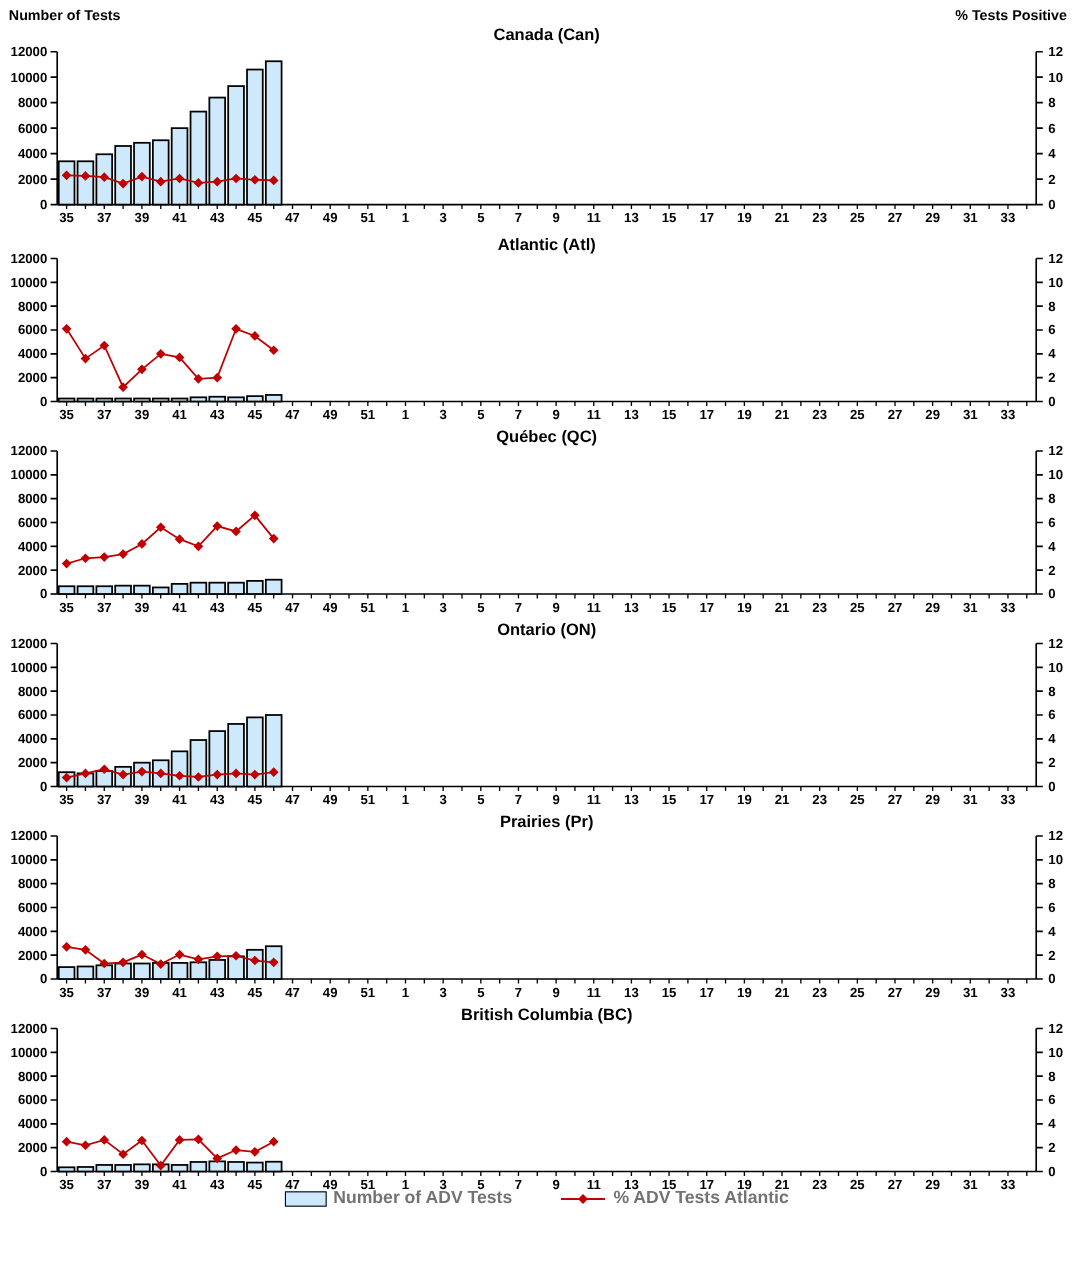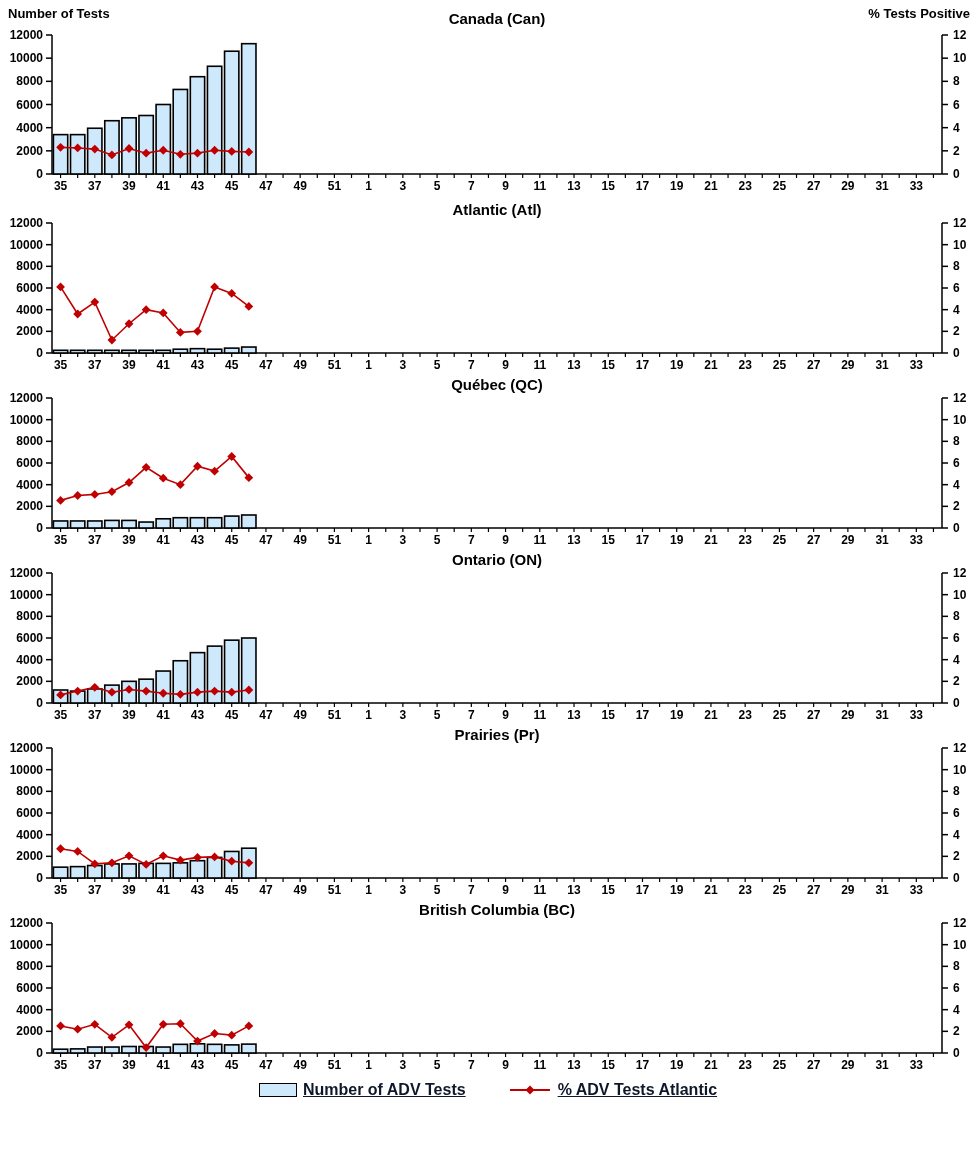--- a/index.html
+++ b/index.html
@@ -13,21 +13,21 @@
   }
   .axis-header{
     position:absolute;
     font-size:13px;
     font-weight:bold;
     color:#000;
     white-space:nowrap;
   }
   #left-axis-header{left:8px;top:6px;}
   #right-axis-header{right:6px;top:6px;margin-left:11px;}
-  #charts{position:absolute;left:0;top:0;width:976px;}
+  #charts{position:absolute;left:0;top:12px;width:976px;}
   #charts svg{display:block;}
   .ctitle{font:bold 15px "Liberation Sans",sans-serif;}
   .ylab,.xlab{font:bold 12px "Liberation Sans",sans-serif;}
   .xfooter{
     position:relative;
     top:1072px;
     width:976px;height:26px;
   }
   .xfooter span{
     position:absolute;
@@ -41,21 +41,21 @@
     position:relative;
     top:1072px;
     width:976px;height:36px;
     display:flex;align-items:center;justify-content:center;gap:42px;
   }
   .legend-item{display:flex;align-items:center;gap:6px;}
   .legend-swatch{
     display:inline-block;width:38px;height:14px;
     border:1.6px solid #000;box-sizing:border-box;
   }
-  .legend-text{font-size:16px;font-weight:bold;color:#0f172a;white-space:nowrap;text-decoration:underline;}
+  .legend-text{font-size:16px;font-weight:bold;color:#737373;white-space:nowrap;}
 </style>
 </head>
 <body>
 
 <div class="page">
 
   <span id="left-axis-header" class="axis-header">Number of Tests</span>
 
   <span id="right-axis-header" class="axis-header">% Tests Positive</span>
 

